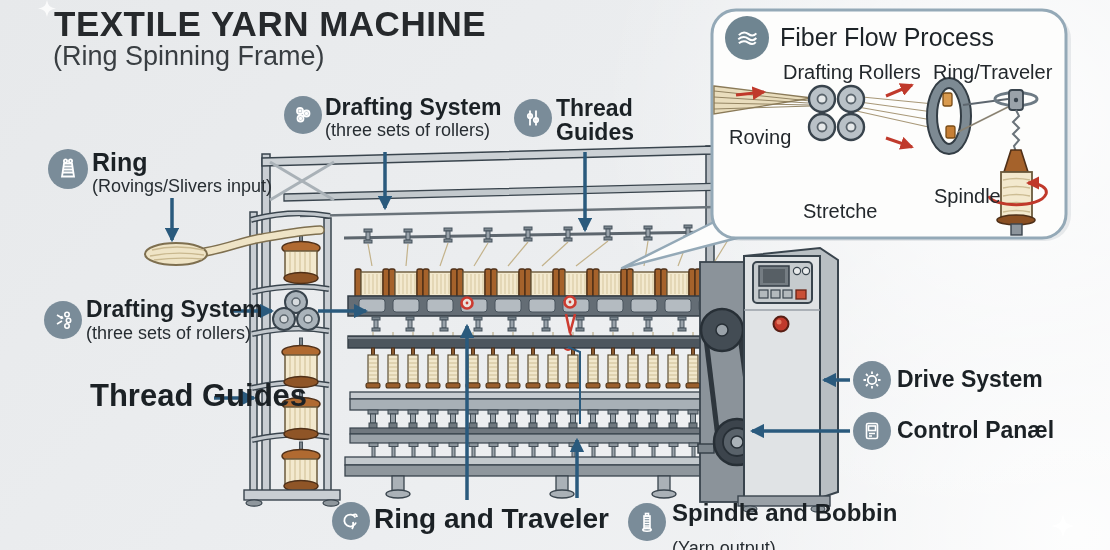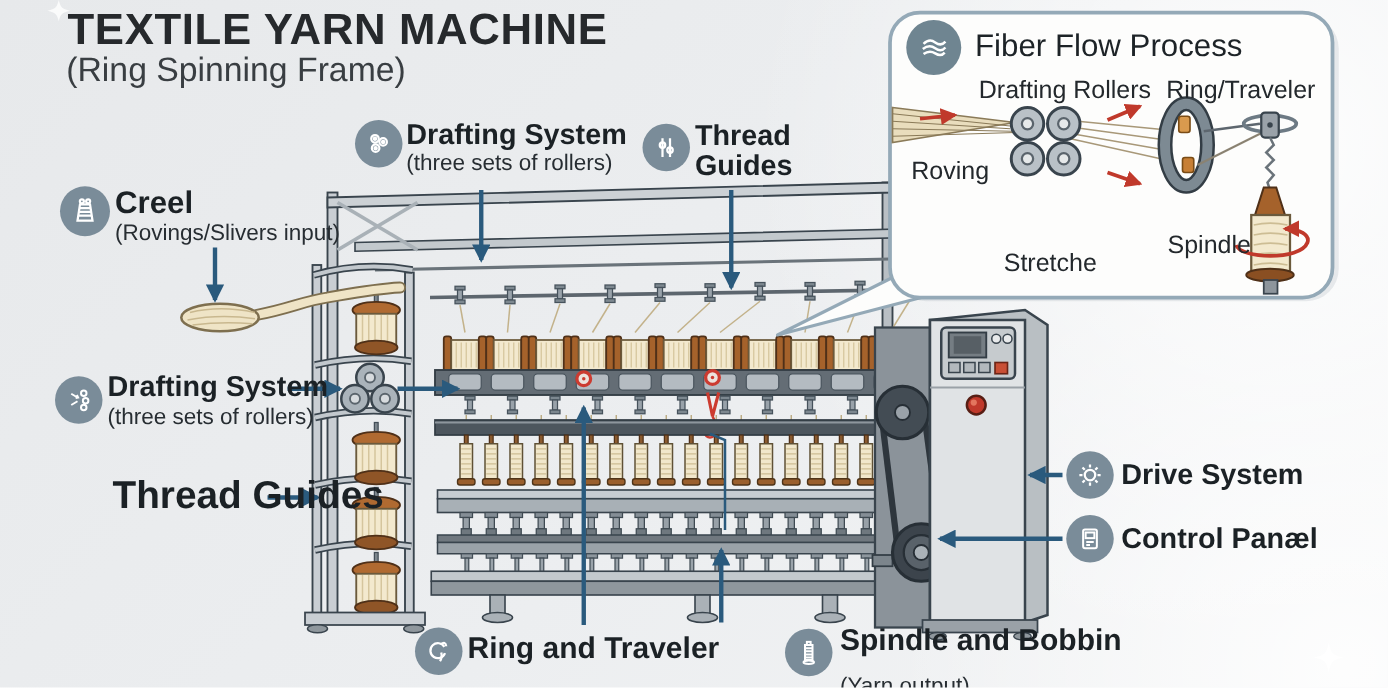--- a/index.html
+++ b/index.html
@@ -414,21 +414,21 @@
 <div class="abs page-subtitle" style="left:53px;top:41px;">(Ring Spinning Frame)</div>
 
 <div class="abs icon-circle" style="left:48px;top:149px;width:40px;height:40px;">
   <svg width="24" height="24" viewBox="0 0 24 24" fill="none" stroke="#ffffff" stroke-width="1.8">
     <circle cx="9.5" cy="4" r="1.6"></circle>
       <circle cx="14.5" cy="4" r="1.6"></circle>
     <path d="M8,6.5 H16 L18,19.5 H6 Z"></path>
     <path d="M7.4,9.5 H16.6 M7,12.5 H17 M6.6,15.5 H17.4"></path>
   </svg>
 </div>
-<div class="abs lbl-title" style="left:92px;top:150px;font-size:25px;">Creel</div>
+<div class="abs lbl-title" style="left:92px;top:150px;font-size:25px;">Ring</div>
 <div class="abs lbl-sub" style="left:92px;top:176px;">(Rovings/Slivers input)</div>
 
 <div class="abs icon-circle" style="left:284px;top:96px;">
   <svg width="24" height="24" viewBox="0 0 24 24" fill="none" stroke="#ffffff" stroke-width="1.8">
     <circle cx="9" cy="8" r="3"></circle>
       <circle cx="9" cy="8" r="0.9" fill="#fff"></circle>
     <circle cx="15.5" cy="10.5" r="3"></circle>
       <circle cx="15.5" cy="10.5" r="0.9" fill="#fff"></circle>
     <circle cx="9.5" cy="15.5" r="3"></circle>
       <circle cx="9.5" cy="15.5" r="0.9" fill="#fff"></circle>
@@ -477,21 +477,21 @@
 </div>
 <div class="abs lbl-title" style="left:897px;top:418px;">Control Panæl</div>
 
 <div class="abs icon-circle" style="left:332px;top:502px;">
   <svg width="24" height="24" viewBox="0 0 24 24" fill="none" stroke="#ffffff" stroke-width="1.8">
     <path d="M16.5,8.5 A6,6 0 1 0 17,13.5"></path>
     <path d="M13.5,6.5 Q17.5,3.5 18,8"></path>
     <path d="M14,13 Q15,17 13,20"></path>
   </svg>
 </div>
-<div class="abs lbl-title" style="left:374px;top:507px;font-size:24px;">Ring and Traveler</div>
+<div class="abs lbl-title" style="left:374px;top:507px;font-size:28px;">Ring and Traveler</div>
 
 <div class="abs icon-circle" style="left:628px;top:503px;">
   <svg width="24" height="24" viewBox="0 0 24 24" fill="none" stroke="#ffffff" stroke-width="1.6">
     <rect x="10.5" y="3.5" width="3" height="2.5"></rect>
     <rect x="9" y="6" width="6" height="12"></rect>
     <path d="M9,8.5 h6 M9,11 h6 M9,13.5 h6 M9,16 h6"></path>
     <ellipse cx="12" cy="19.8" rx="4.2" ry="1.4"></ellipse>
   </svg>
 </div>
 <div class="abs lbl-title" style="left:672px;top:501px;font-size:24px;">Spindle and Bobbin</div>

